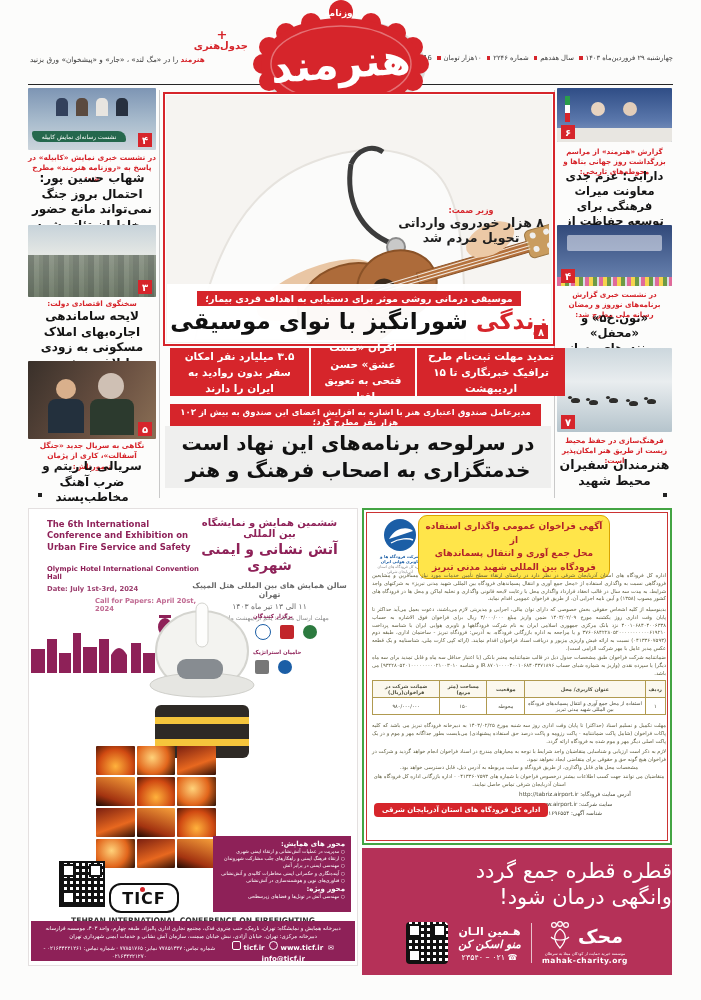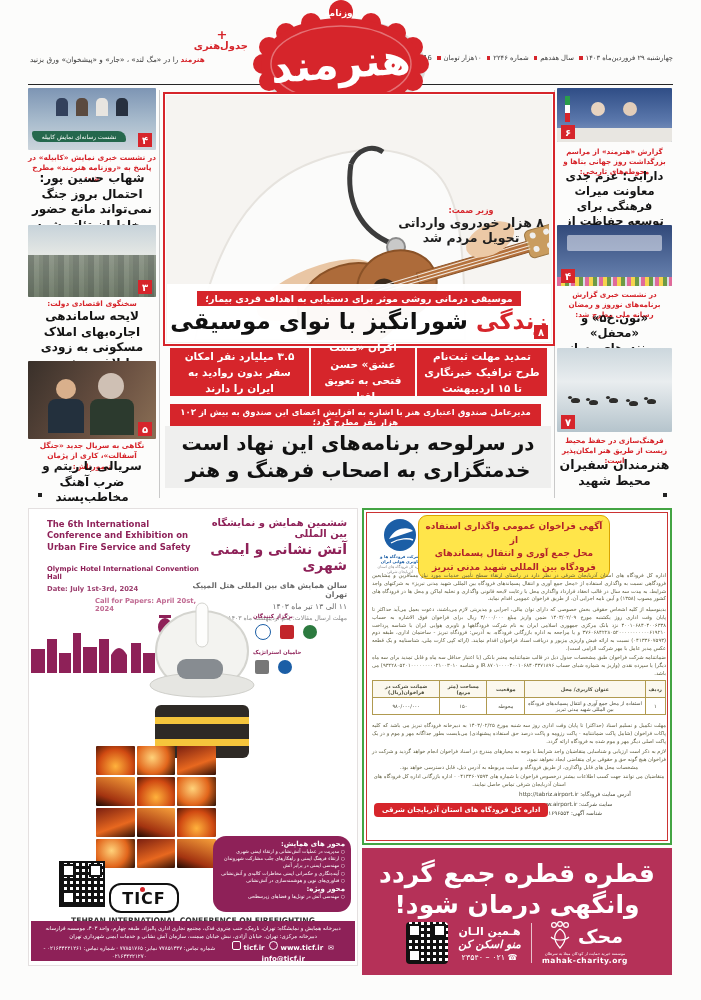--- a/index.html
+++ b/index.html
@@ -29,23 +29,23 @@
   .gray-head{position:absolute;left:165px;top:426px;width:386px;height:62px;background:#efefee;
              display:flex;flex-direction:column;align-items:center;justify-content:center;}
   .gray-head div{font-size:20px;font-weight:bold;color:#111;direction:rtl;line-height:1.35;}
   .strip-kicker{position:absolute;left:170px;top:404px;width:371px;background:#d6252b;color:#fff;
                 font-weight:bold;font-size:8.5px;text-align:center;direction:rtl;padding:2.5px 0;}
   
   .poster{position:absolute;left:28px;top:508px;width:330px;height:458px;background:#fff;border:1px solid #e4e0e0;box-sizing:border-box;}
   .poster .en{position:absolute;left:18px;top:10px;width:152px;color:#8e2158;text-align:left;}
   .poster .en .t{font-size:8.5px;font-weight:bold;line-height:1.35;}
   .poster .en .s{font-size:6.8px;font-weight:bold;margin-top:4px;color:#9c3e6e;}
-  .poster .fa{position:absolute;right:10px;top:8px;width:155px;color:#8e2158;direction:rtl;text-align:right;}
+  .poster .fa{position:absolute;right:10px;top:8px;width:155px;color:#8e2158;direction:rtl;text-align:center;}
   .themes{position:absolute;right:6px;top:327px;width:138px;height:76px;background:#8e2158;color:#fff;
-          direction:rtl;padding:4px 6px;box-sizing:border-box;border-radius:13px;}
+          direction:rtl;padding:4px 6px;box-sizing:border-box;border-radius:0;}
   .themes .tt{font-size:7px;font-weight:bold;}
   .themes .it{font-size:4.8px;line-height:1.5;}
   .themes .it::before{content:"○ ";}
   .mosaic{position:absolute;left:67px;top:237px;width:120px;height:122px;display:grid;
           grid-template-columns:repeat(3,1fr);grid-template-rows:repeat(4,1fr);gap:2px;}
   .mosaic div{border-radius:1px;}
   .t1{background:radial-gradient(circle at 50% 70%,#ffb23c,#d04a12 60%,#541a08);}
   .t2{background:radial-gradient(circle at 40% 40%,#ffd27a,#e2661c 55%,#2c1206);}
   .t3{background:linear-gradient(160deg,#7a1f10,#e8681f 60%,#331004);}
   .t4{background:linear-gradient(200deg,#f8a23b,#a33310 70%,#1d0a03);}
@@ -72,21 +72,21 @@
   .yellowbox div{font-size:9px;font-weight:bold;color:#b3232a;line-height:1.5;}
   .just{font-size:5.2px;color:#5d5b3c;direction:rtl;text-align:justify;line-height:1.5;}
   .adtable{border-collapse:collapse;width:100%;direction:rtl;}
   .adtable th,.adtable td{border:1px solid #b09a50;font-size:5px;color:#4a4a38;padding:2px 2px;text-align:center;}
   .adtable th{font-weight:bold;background:#fbf8ee;}
   .adlinks{font-size:5.6px;color:#4a4a38;direction:rtl;text-align:center;line-height:1.7;}
   .adbadge{position:absolute;left:10px;bottom:26px;background:#d6252b;color:#fff;font-size:7px;font-weight:bold;
            padding:3px 8px;border-radius:4px;direction:rtl;}
   
   .mahak{position:absolute;left:362px;top:848px;width:310px;height:127px;background:#b53158;color:#fff;}
-  .mahak .big{font-size:25px;font-weight:bold;text-align:center;direction:rtl;line-height:1.25;}
+  .mahak .big{font-size:21px;font-weight:normal;text-align:right;direction:rtl;line-height:1.25;}
   .mahak-row{position:absolute;left:0;right:0;bottom:10px;display:flex;direction:rtl;
              justify-content:center;align-items:center;gap:10px;}
   .mahak .divline{width:1px;height:40px;background:rgba(255,255,255,.7);}
   
   .jadval{position:absolute;left:196px;top:30px;width:52px;text-align:center;}
   .jadval .plus{color:#d6252b;font-weight:bold;font-size:13px;line-height:10px;}
   .jadval .lbl{color:#d6252b;font-weight:bold;font-size:10px;direction:rtl;}
   .corner-note{position:absolute;left:30px;top:55px;width:218px;font-size:7.3px;color:#3c3c3c;
                direction:rtl;text-align:left;}
   .dateline{position:absolute;right:28px;top:54px;direction:rtl;font-size:6.8px;color:#3a3a3a;}
@@ -252,21 +252,21 @@
       <div style="font-size:12.5px;font-weight:bold;color:#1d1d1d;">تحویل مردم شد</div>
     </div>
 
     <div class="lead-wrap">
       <span class="lead-kicker">موسیقی درمانی روشی موثر برای دستیابی به اهداف فردی بیمار؛</span>
       <div class="lead-hl"><span class="red">زندگی</span><span> شورانگیز با نوای موسیقی</span></div>
       <div class="nbadge" style="right:3px;bottom:3px;">۸</div>
     </div>
   </div>
 
-  <div class="redbox" style="left:417px;top:348px;width:130px;height:48px;font-size:10.5px;">تمدید مهلت ثبت‌نام طرح ترافیک خبرنگاری تا ۱۵ اردیبهشت</div>
+  <div class="redbox" style="left:417px;top:348px;width:148px;height:48px;font-size:10.5px;">تمدید مهلت ثبت‌نام طرح ترافیک خبرنگاری تا ۱۵ اردیبهشت</div>
   <div class="redbox" style="left:311px;top:348px;width:104px;height:48px;font-size:10.5px;">اکران «مست عشق» حسن فتحی به تعویق افتاد</div>
   <div class="redbox" style="left:170px;top:348px;width:139px;height:48px;font-size:10.5px;">۳.۵ میلیارد نفر امکان سفر بدون روادید به ایران را دارند</div>
 
   <div class="strip-kicker">مدیرعامل صندوق اعتباری هنر با اشاره به افزایش اعضای این صندوق به بیش از ۱۰۳ هزار نفر مطرح کرد؛</div>
   <div class="gray-head">
     <div>در سرلوحه برنامه‌های این نهاد است</div>
     <div>خدمتگزاری به اصحاب فرهنگ و هنر</div>
   </div>
 
   <div class="poster">

